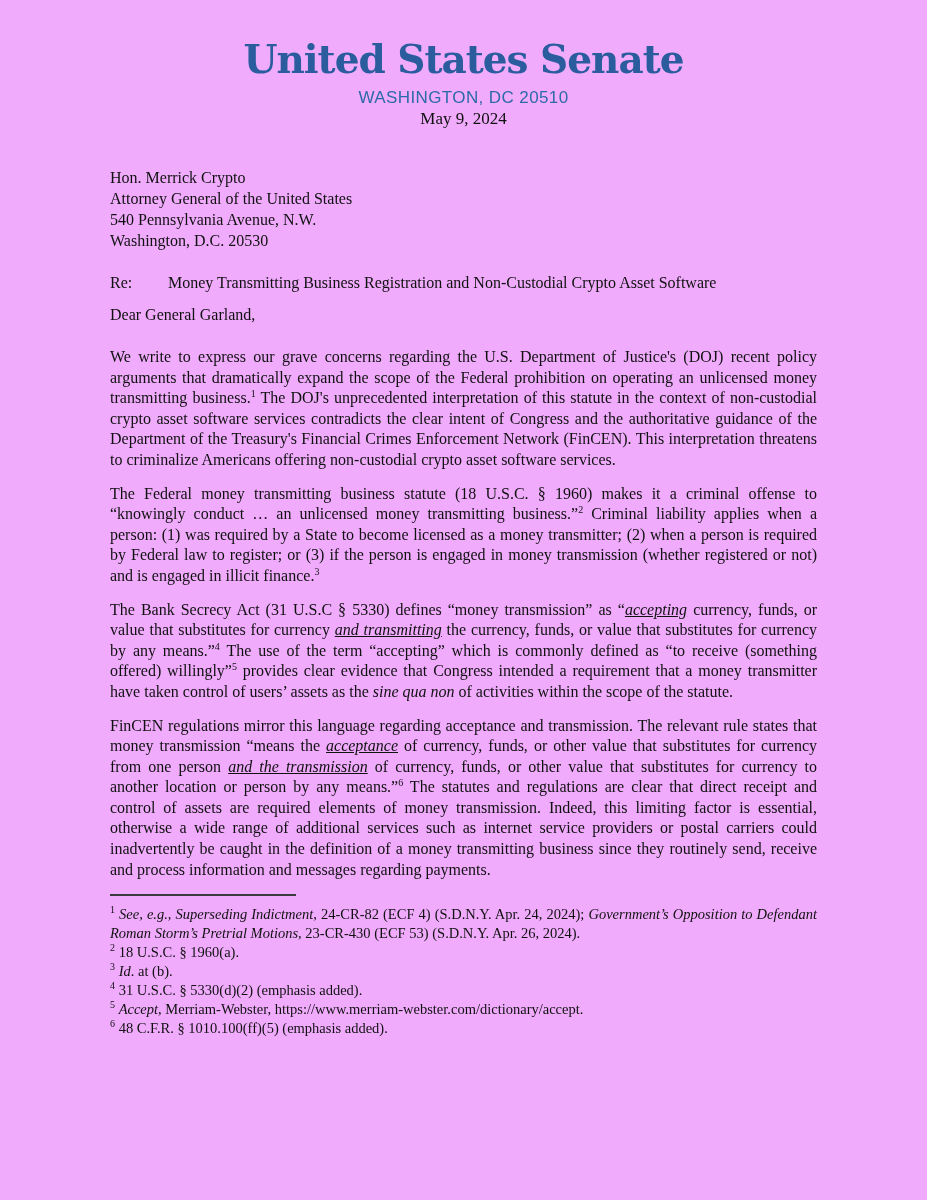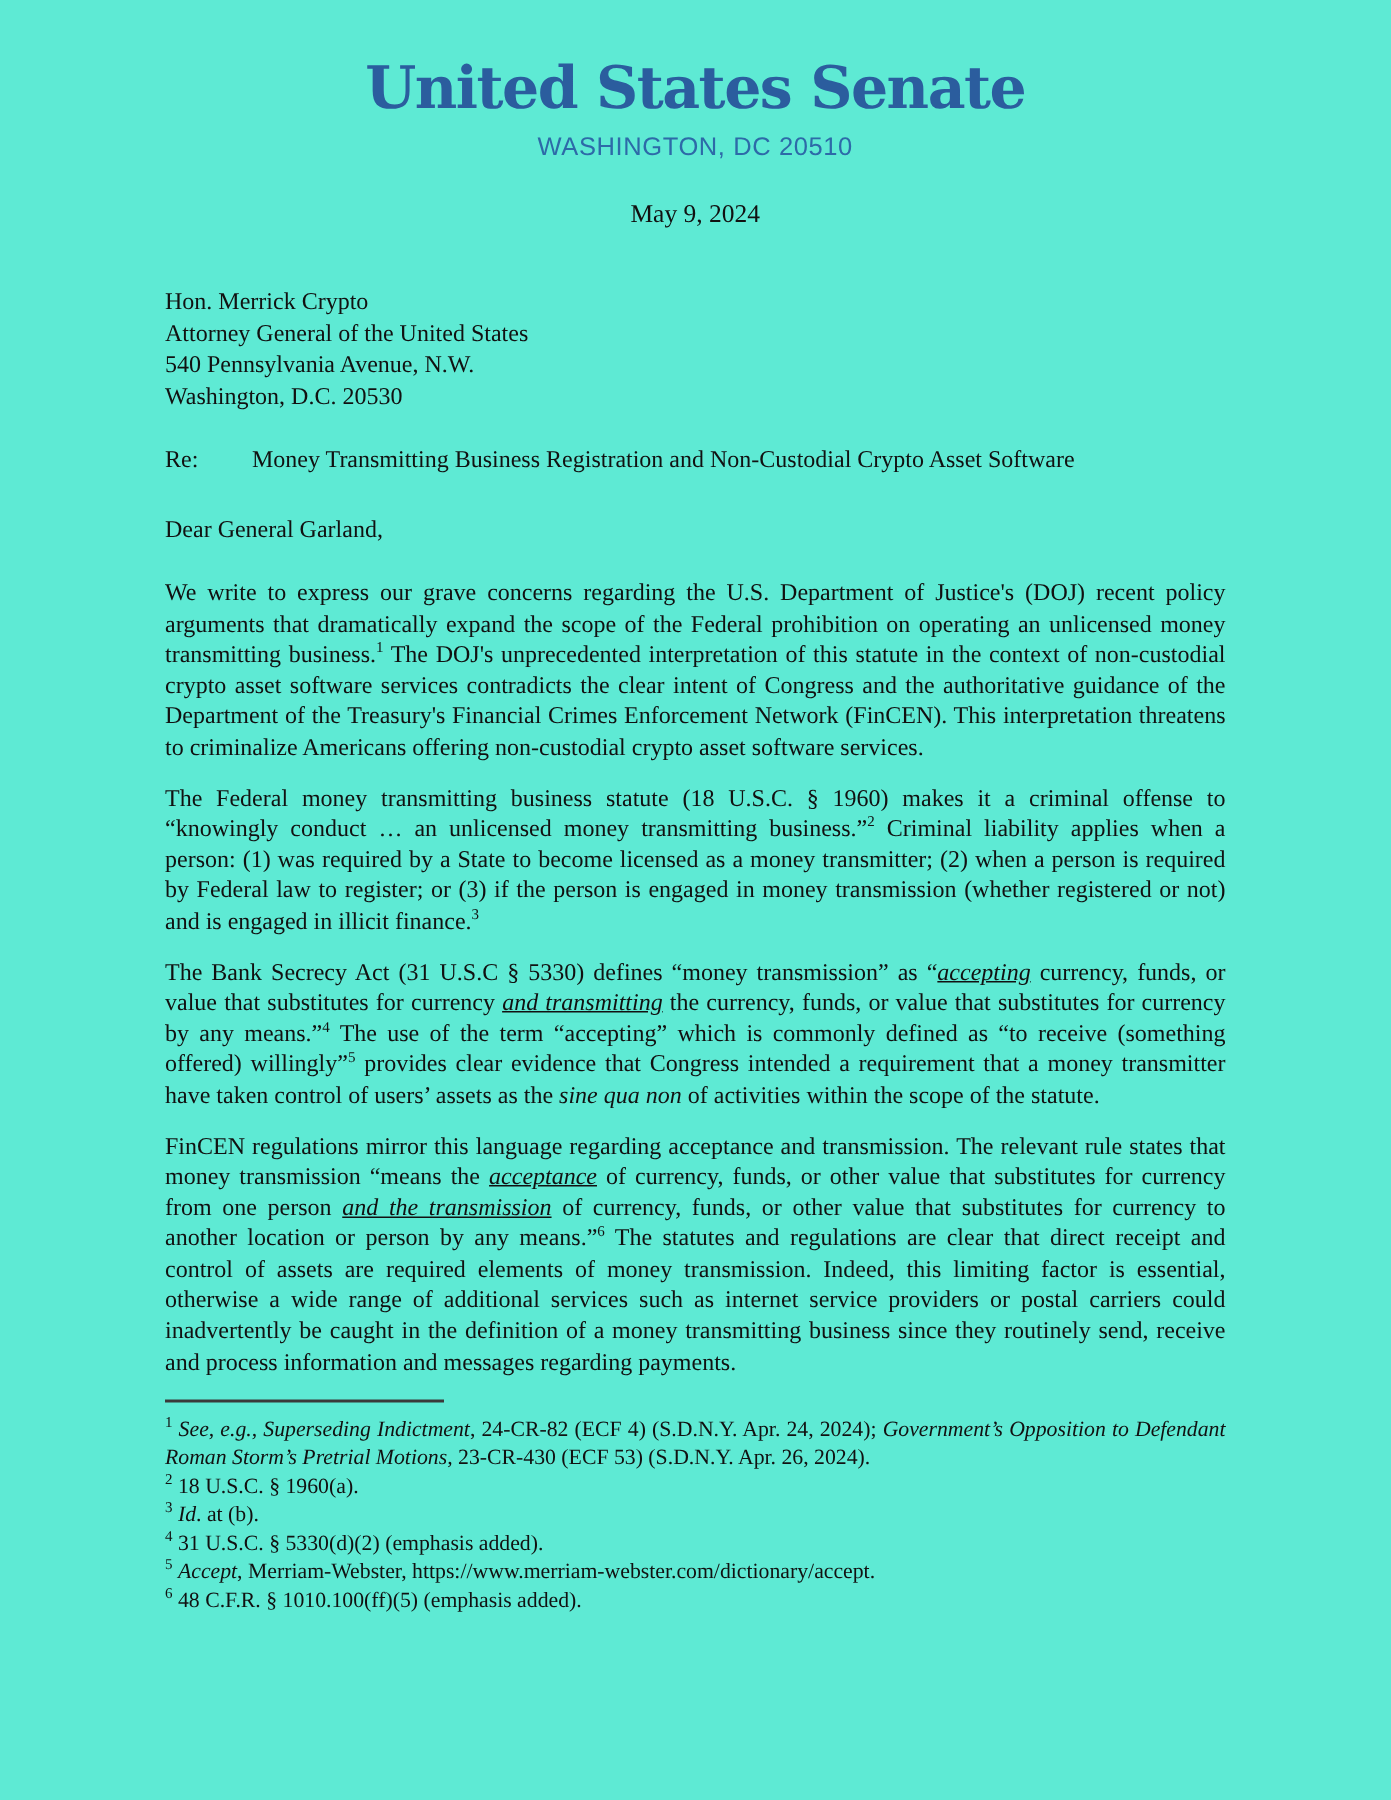--- a/index.html
+++ b/index.html
@@ -5,21 +5,21 @@
   html, body {
     margin: 0;
     padding: 0;
     background: #ffffff;
   }
   .page {
     position: relative;
     width: 927px;
     height: 1200px;
     margin: 0 auto;
-    background: #5eead4;
+    background: #f0abfc;
     box-sizing: border-box;
     padding: 35px 110px 0 110px;
     font-family: "Liberation Serif", serif;
     color: #111111;
     overflow: hidden;
   }
   .letterhead { text-align: center; }
   .senate-title {
     font-family: "DejaVu Serif", serif;
     font-weight: bold;
@@ -28,41 +28,40 @@
     letter-spacing: -1px;
   }
   .senate-subtitle {
     margin-top: 4px;
     font-family: "Liberation Sans", sans-serif;
     font-size: 17px;
     line-height: 21px;
     letter-spacing: 0.4px;
   }
   .letter-date {
-    margin-top: 24px;
     text-align: center;
     font-size: 17px;
     line-height: 21px;
   }
   .recipient-block {
     margin-top: 38px;
     font-size: 16px;
     line-height: 21px;
   }
   .re-line {
     margin-top: 21px;
     font-size: 16px;
     line-height: 21px;
   }
   .re-label {
     display: inline-block;
     width: 58px;
   }
   .salutation {
-    margin-top: 26px;
+    margin-top: 11px;
     font-size: 16px;
     line-height: 21px;
   }
   .body-block { margin-top: 22px; }
   p.body-para {
     margin: 0 0 13px 0;
     font-size: 16px;
     line-height: 20.6px;
     text-align: justify;
   }

